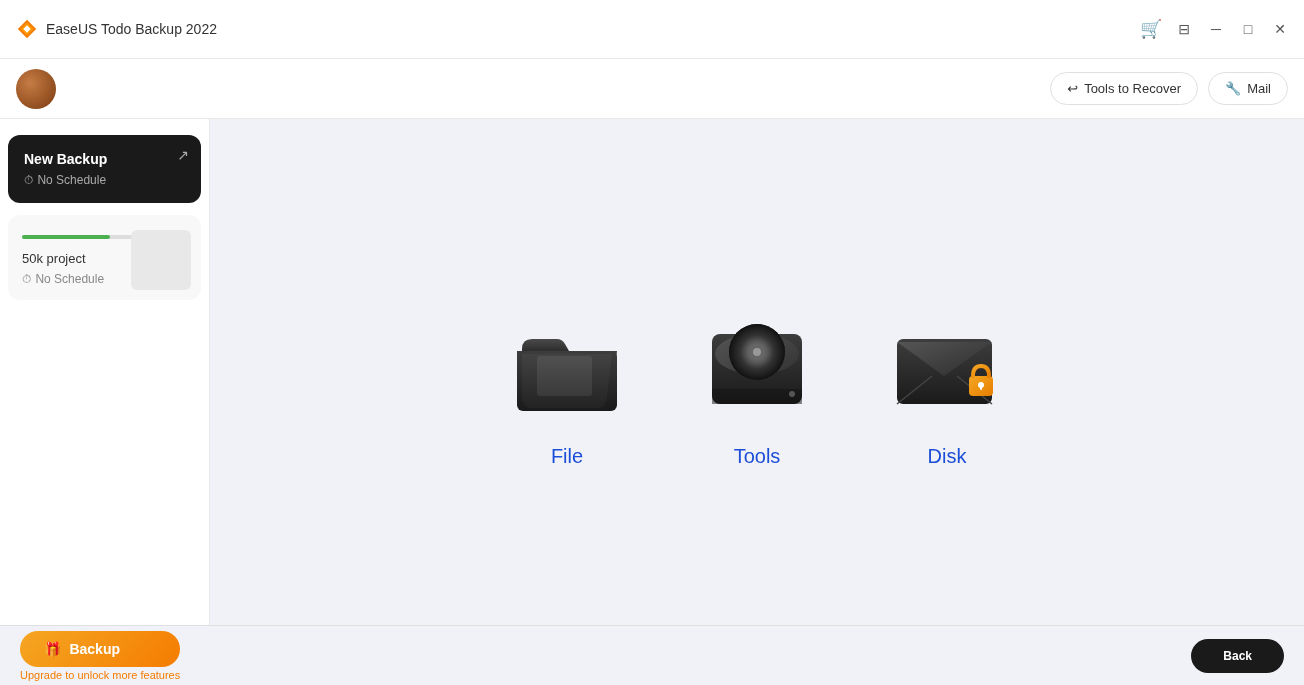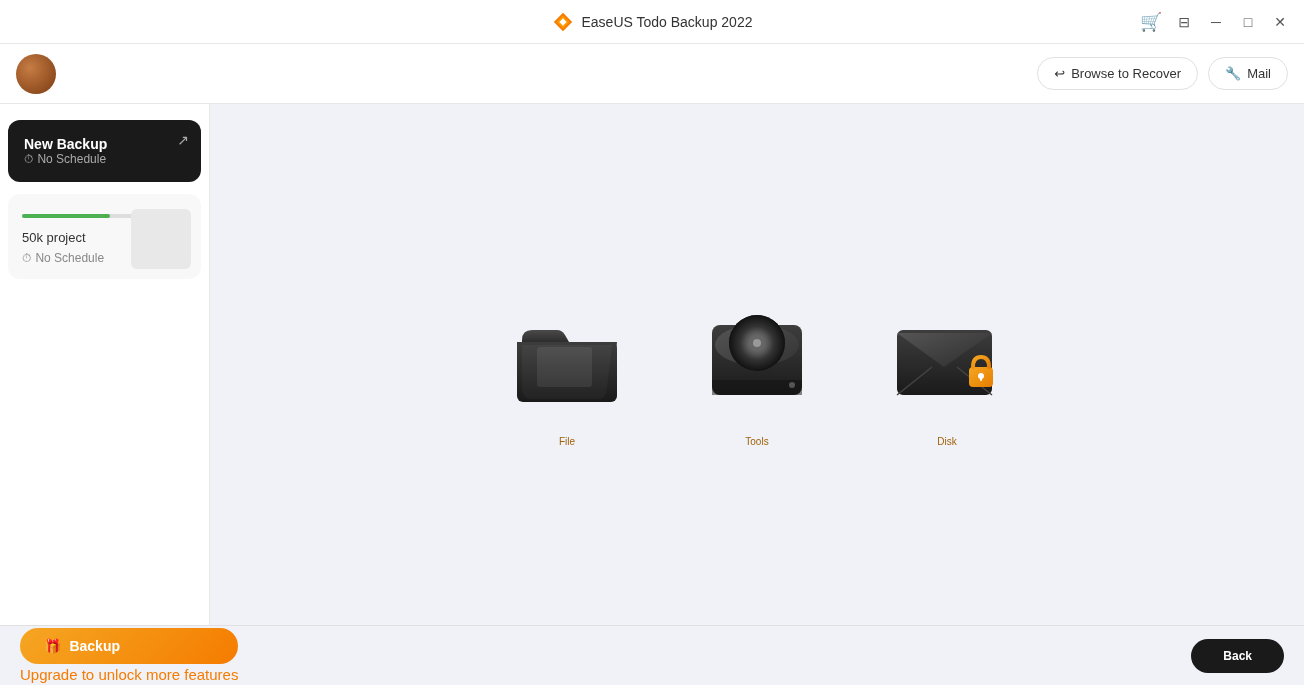--- a/index.html
+++ b/index.html
@@ -7,28 +7,27 @@
       width: 1304px;
       height: 685px;
       font-family: -apple-system, BlinkMacSystemFont, 'Segoe UI', sans-serif;
       background: #f0f2f7;
       overflow: hidden;
       position: relative;
     }
 
     
     .title-bar {
-      height: 44px;
+      height: 59px;
       background: #fff;
       display: flex;
       align-items: center;
       padding: 8px 16px;
       border-bottom: 1px solid #e8e8e8;
       position: relative;
-      justify-content: center;
     }
     .title-bar-logo {
       display: flex;
       align-items: center;
       gap: 8px;
     }
     .logo-diamond {
       width: 22px;
       height: 22px;
     }
@@ -97,20 +96,21 @@
       background: #1a1a1a;
       border-radius: 12px;
       padding: 16px;
       color: #fff;
       position: relative;
     }
     .backup-card-new .card-title {
       font-size: 14px;
       font-weight: 600;
       color: #fff;
+      margin-bottom: 6px;
     }
     .backup-card-new .card-schedule {
       font-size: 12px;
       color: #aaa;
       display: flex;
       align-items: center;
       gap: 4px;
     }
     .card-export-btn {
       position: absolute;
@@ -197,23 +197,23 @@
     }
     .icon-container {
       width: 130px;
       height: 130px;
       transition: transform 0.15s;
       display: flex;
       align-items: center;
       justify-content: center;
     }
     .backup-type-label {
-      font-size: 10px;
+      font-size: 20px;
       font-weight: 500;
-      color: #a16207;
+      color: #1d4ed8;
     }
 
     
     .file-icon-svg { width: 120px; height: 120px; }
 
     
     .disk-icon-svg { width: 120px; height: 120px; }
 
     
     .os-icon-svg { width: 110px; height: 110px; }
@@ -247,21 +247,21 @@
       border-radius: 24px;
       padding: 10px 24px;
       font-size: 14px;
       font-weight: 600;
       cursor: pointer;
       display: flex;
       align-items: center;
       gap: 8px;
     }
     .upgrade-hint {
-      font-size: 15px;
+      font-size: 11px;
       color: #f57c00;
       text-align: left;
     }
     .back-btn {
       background: #1a1a1a;
       color: #fff;
       border: none;
       border-radius: 24px;
       padding: 10px 32px;
       font-size: 12px;
@@ -322,21 +322,21 @@
   </div>
 </div>
 
 <div class="header-area">
   <div class="avatar-circle">
     <div class="avatar-inner"></div>
   </div>
   <div class="header-right">
     <button class="toolbar-btn browse-recover-btn">
       <span>↩</span>
-      <span>Browse to Recover</span>
+      <span>Tools to Recover</span>
     </button>
     <button class="toolbar-btn tools-btn">
       <span>🔧</span>
       <span>Mail</span>
     </button>
   </div>
 </div>
 
 <div class="main-layout">
 

